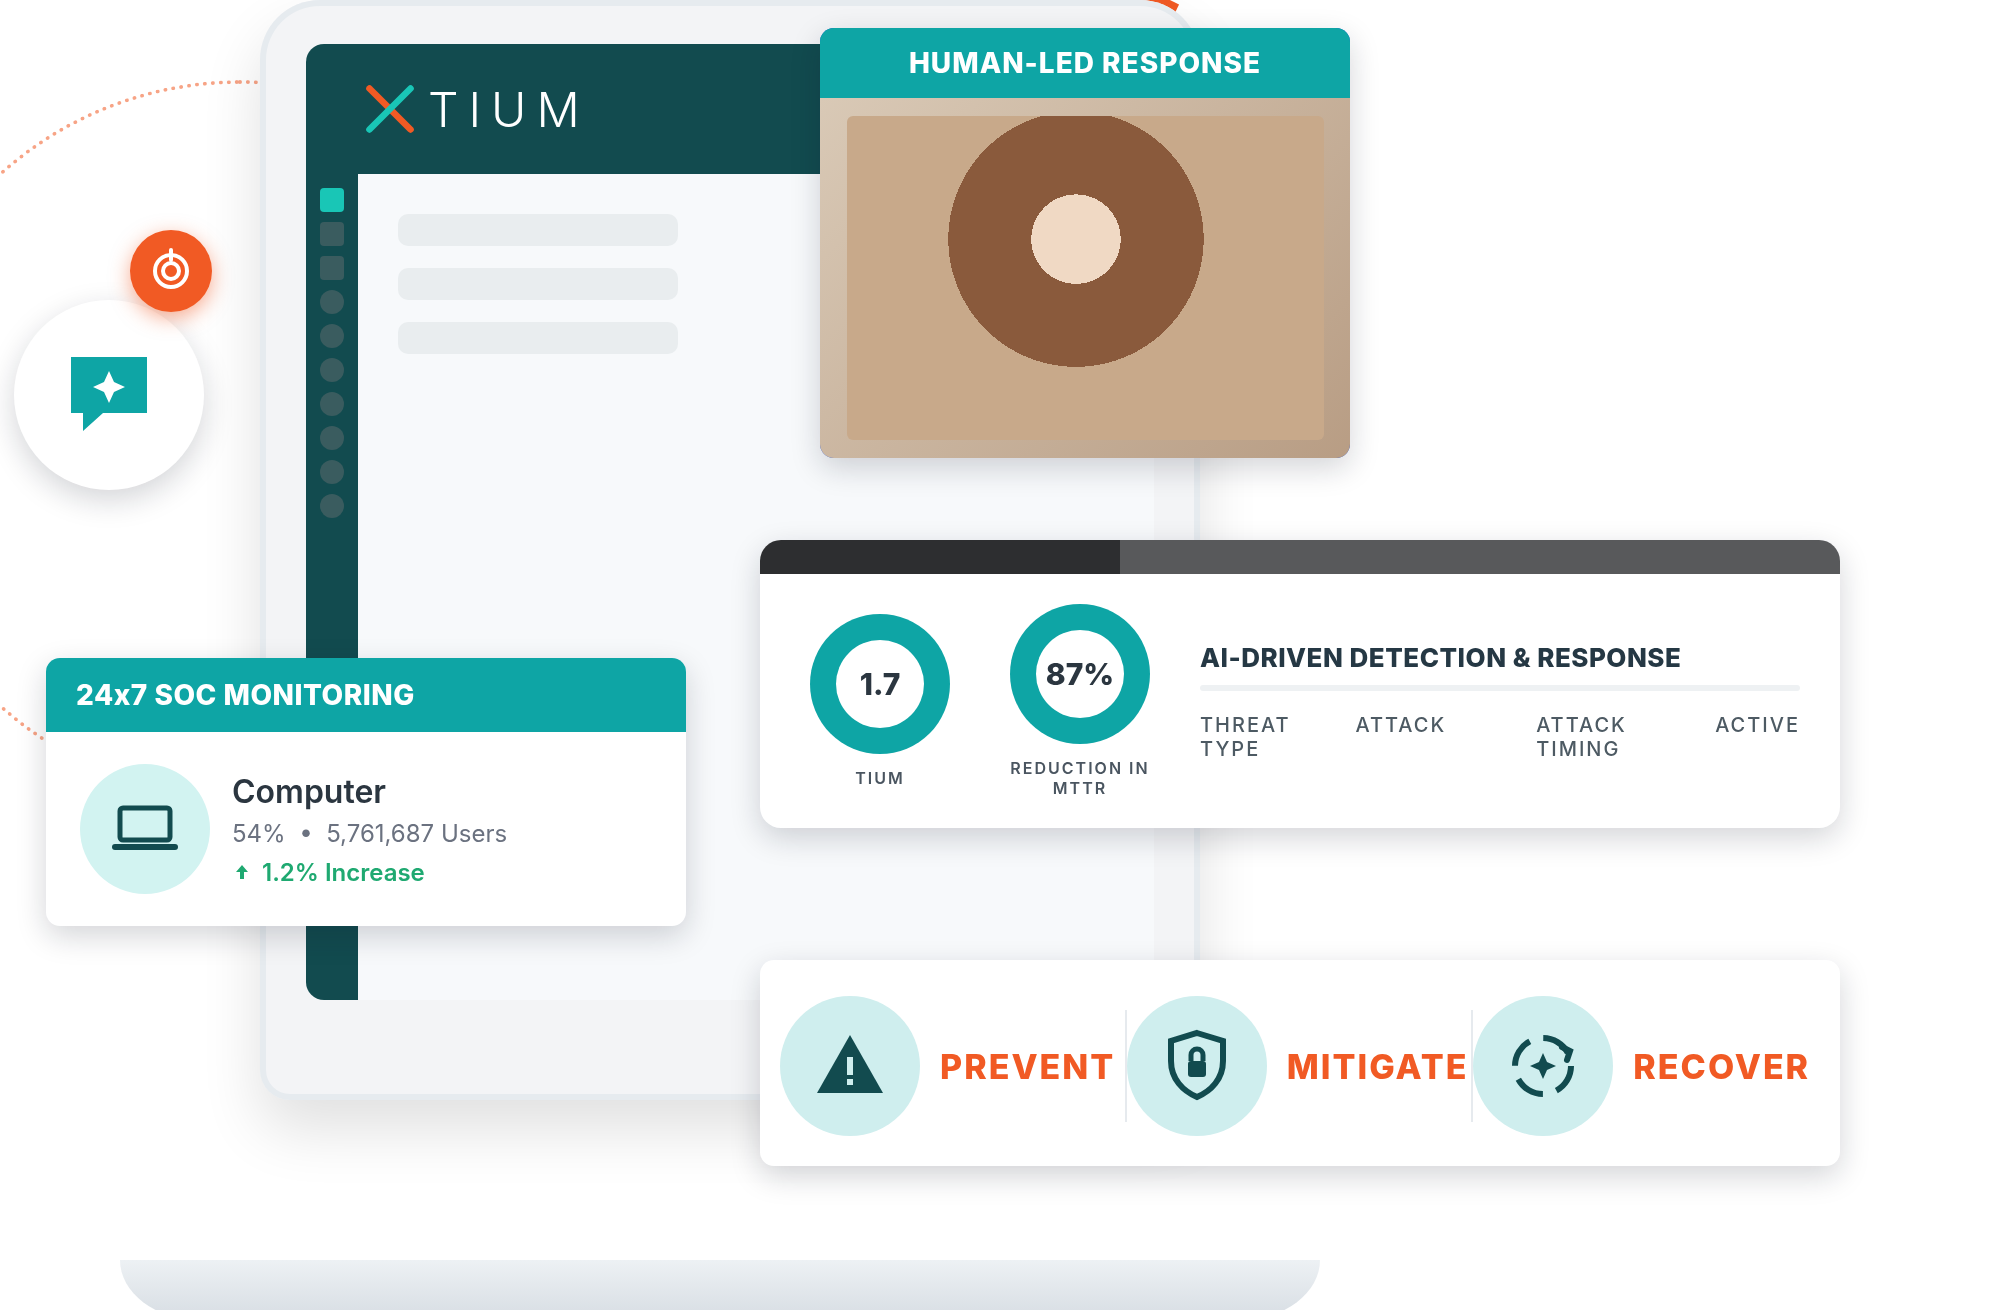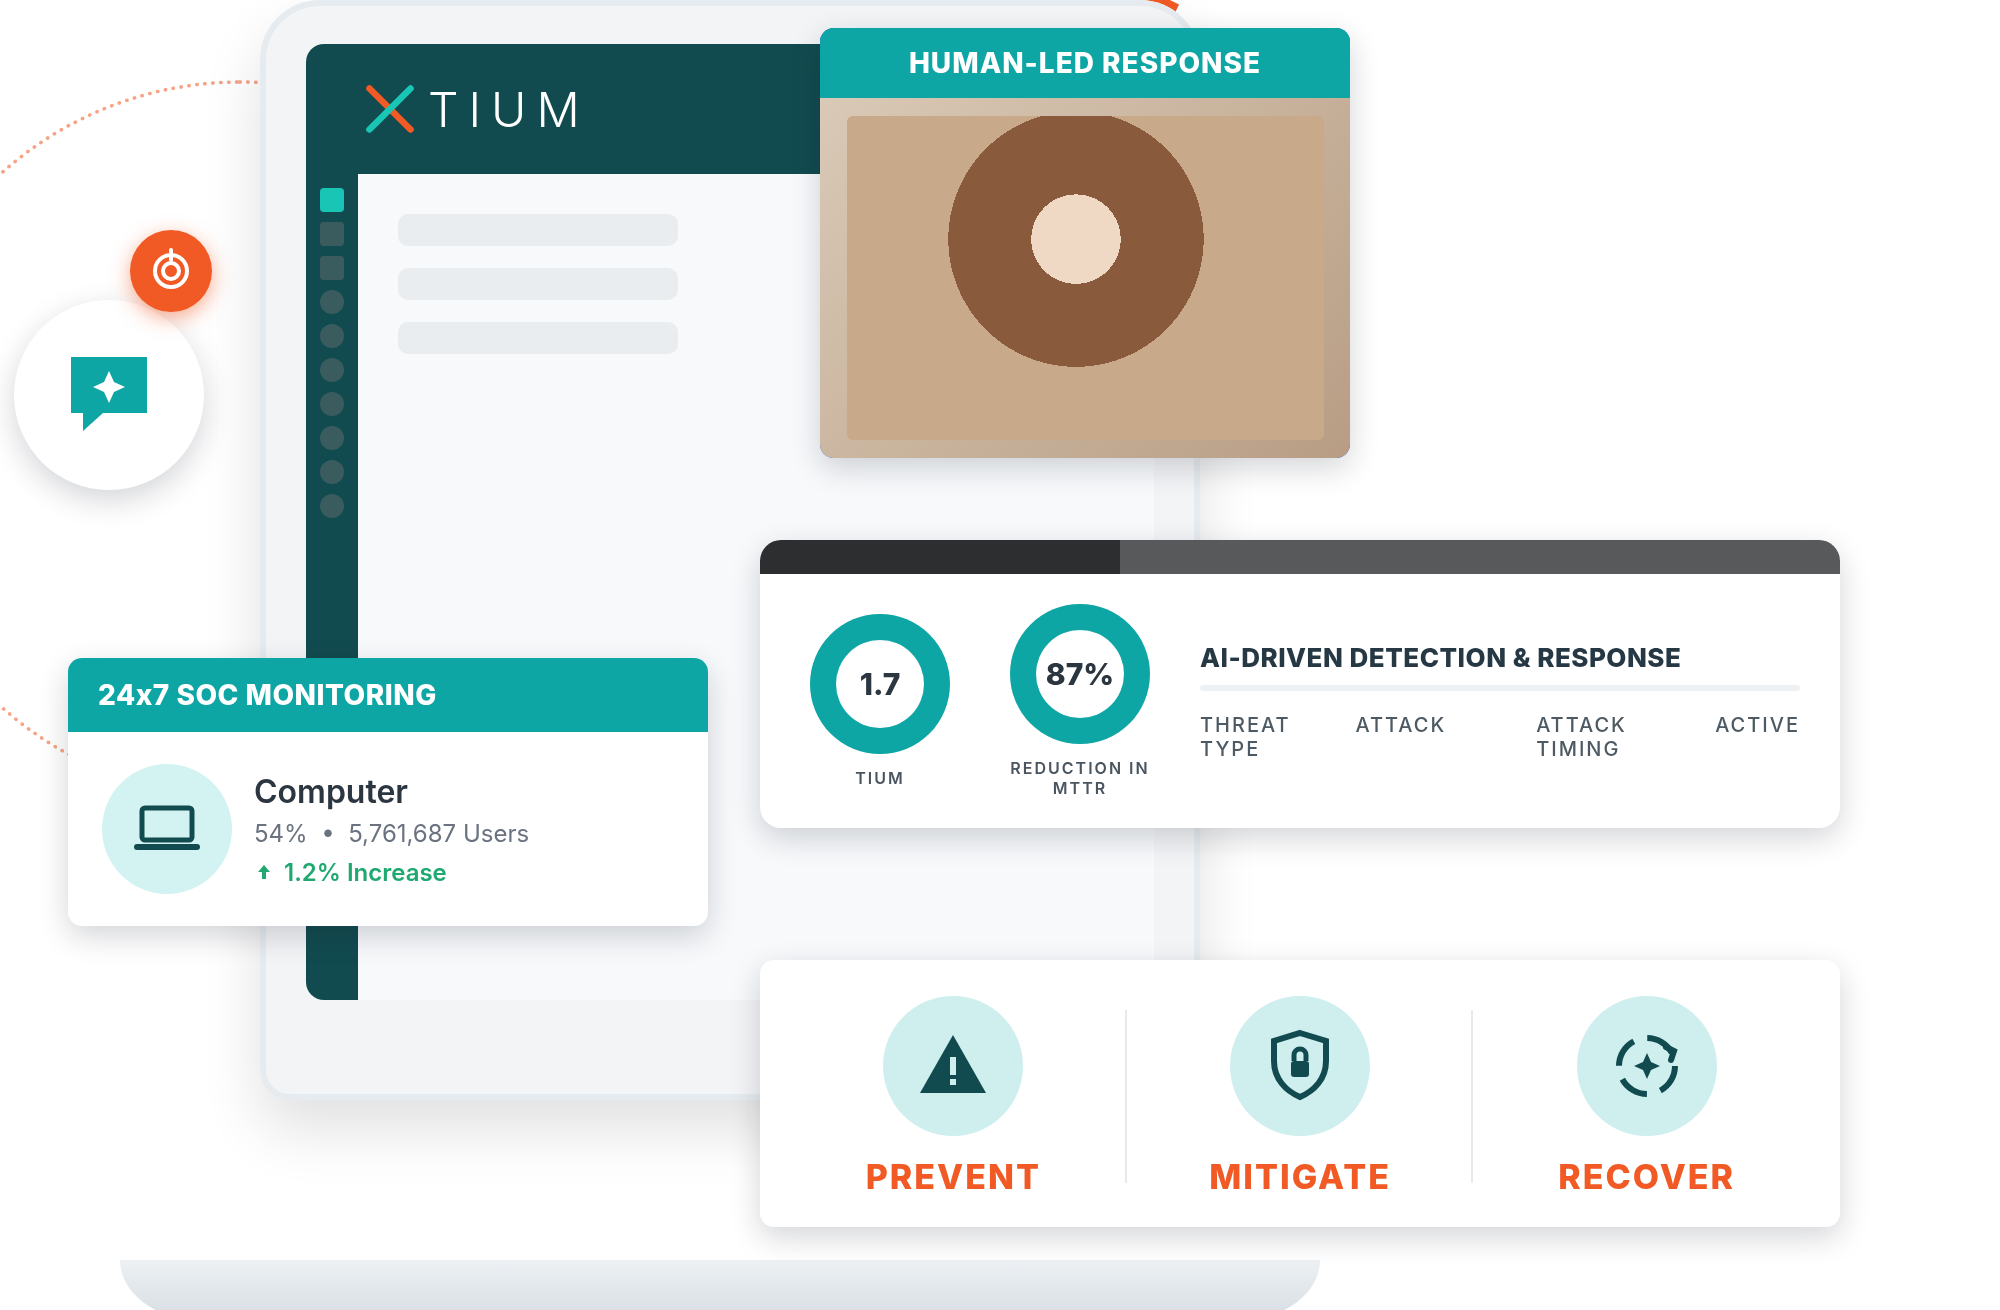--- a/index.html
+++ b/index.html
@@ -54,21 +54,21 @@
   .power-badge{position:absolute;left:130px;top:230px;width:82px;height:82px;border-radius:50%;background:var(--orange);display:flex;align-items:center;justify-content:center;z-index:4;box-shadow:0 6px 20px rgba(241,90,36,.5)}
   .power-badge svg{width:46px;height:46px}
 
   
   .hl-card{position:absolute;left:820px;top:28px;width:530px;background:#1d4ed8;border-radius:14px;box-shadow:var(--shadow);z-index:5;overflow:hidden}
   .hl-header{background:var(--teal);color:#fff;font-weight:800;letter-spacing:1px;font-size:28px;text-align:center;padding:18px 0}
   .hl-photo{height:360px;background:linear-gradient(135deg,#d9c9b6,#b89d84);display:flex;align-items:center;justify-content:center}
   .person{width:90%;height:90%;border-radius:6px;background:radial-gradient(circle at 48% 38%,#f0d9c4 0 14%,#8a5a3c 14% 40%,#c8a98a 40% 100%)}
 
   
-  .soc-card{position:absolute;left:68px;top:658px;width:640px;background:#fff;border-radius:14px;box-shadow:var(--shadow);z-index:6;overflow:hidden}
+  .soc-card{position:absolute;left:46px;top:658px;width:640px;background:#fff;border-radius:14px;box-shadow:var(--shadow);z-index:6;overflow:hidden}
   .soc-header{background:var(--teal);color:#fff;font-weight:800;letter-spacing:.5px;font-size:28px;padding:20px 30px}
   .soc-body{display:flex;align-items:center;gap:22px;padding:32px 34px}
   .soc-icon{width:130px;height:130px;border-radius:50%;background:#d2f3f1;display:flex;align-items:center;justify-content:center}
   .soc-icon svg{width:66px;height:50px}
   .soc-text h3{margin:0 0 8px;font-size:32px;font-weight:600;color:#2b3640}
   .soc-meta{color:var(--gray);font-size:24px;margin-bottom:10px}
   .soc-delta{color:var(--green);font-size:24px;font-weight:600;display:flex;align-items:center;gap:10px}
 
   
   .ai-card{position:absolute;left:760px;top:540px;width:1080px;background:#fff;border-radius:21px;box-shadow:var(--shadow);z-index:6;overflow:hidden}
@@ -81,21 +81,21 @@
   .ring-inner{width:100%;height:100%;border-radius:50%;background:#fff;display:flex;align-items:center;justify-content:center;font-size:30px;font-weight:800;color:#2b3640}
   .donut-label{font-size:16px;letter-spacing:2px;color:#4a5560;font-weight:600}
   .ai-right{flex:1}
   .ai-title{font-size:26px;font-weight:800;color:#253844;letter-spacing:.5px;margin-bottom:12px}
   .ai-hr{height:6px;background:#eef1f3;border-radius:3px;margin-bottom:22px}
   .ai-grid{display:flex;gap:90px}
   .ai-col{display:flex;flex-direction:row;gap:8px;font-size:20px;color:#4d5a63;letter-spacing:2px;font-weight:500}
 
   
   .feat-card{position:absolute;left:760px;top:960px;width:1080px;background:#fff;border-radius:14px;box-shadow:var(--shadow);z-index:6;padding:36px 20px 30px;display:flex}
-  .feat{flex:1;display:flex;flex-direction:column;align-items:center;gap:20px;position:relative}
+  .feat{flex:1;display:flex;flex-direction:row;align-items:center;gap:20px;position:relative}
   .feat:not(:last-child)::after{content:"";position:absolute;right:0;top:14px;bottom:14px;width:2px;background:#e6eaee}
   .feat-icon{width:140px;height:140px;border-radius:50%;background:#cfeeee;display:flex;align-items:center;justify-content:center}
   .feat-icon svg{width:78px;height:78px}
   .feat-label{color:var(--orange);font-size:34px;font-weight:800;letter-spacing:2px}
 </style>
 </head>
 <body>
 
 <div class="orbit"></div>
 <div class="stripe"></div>

